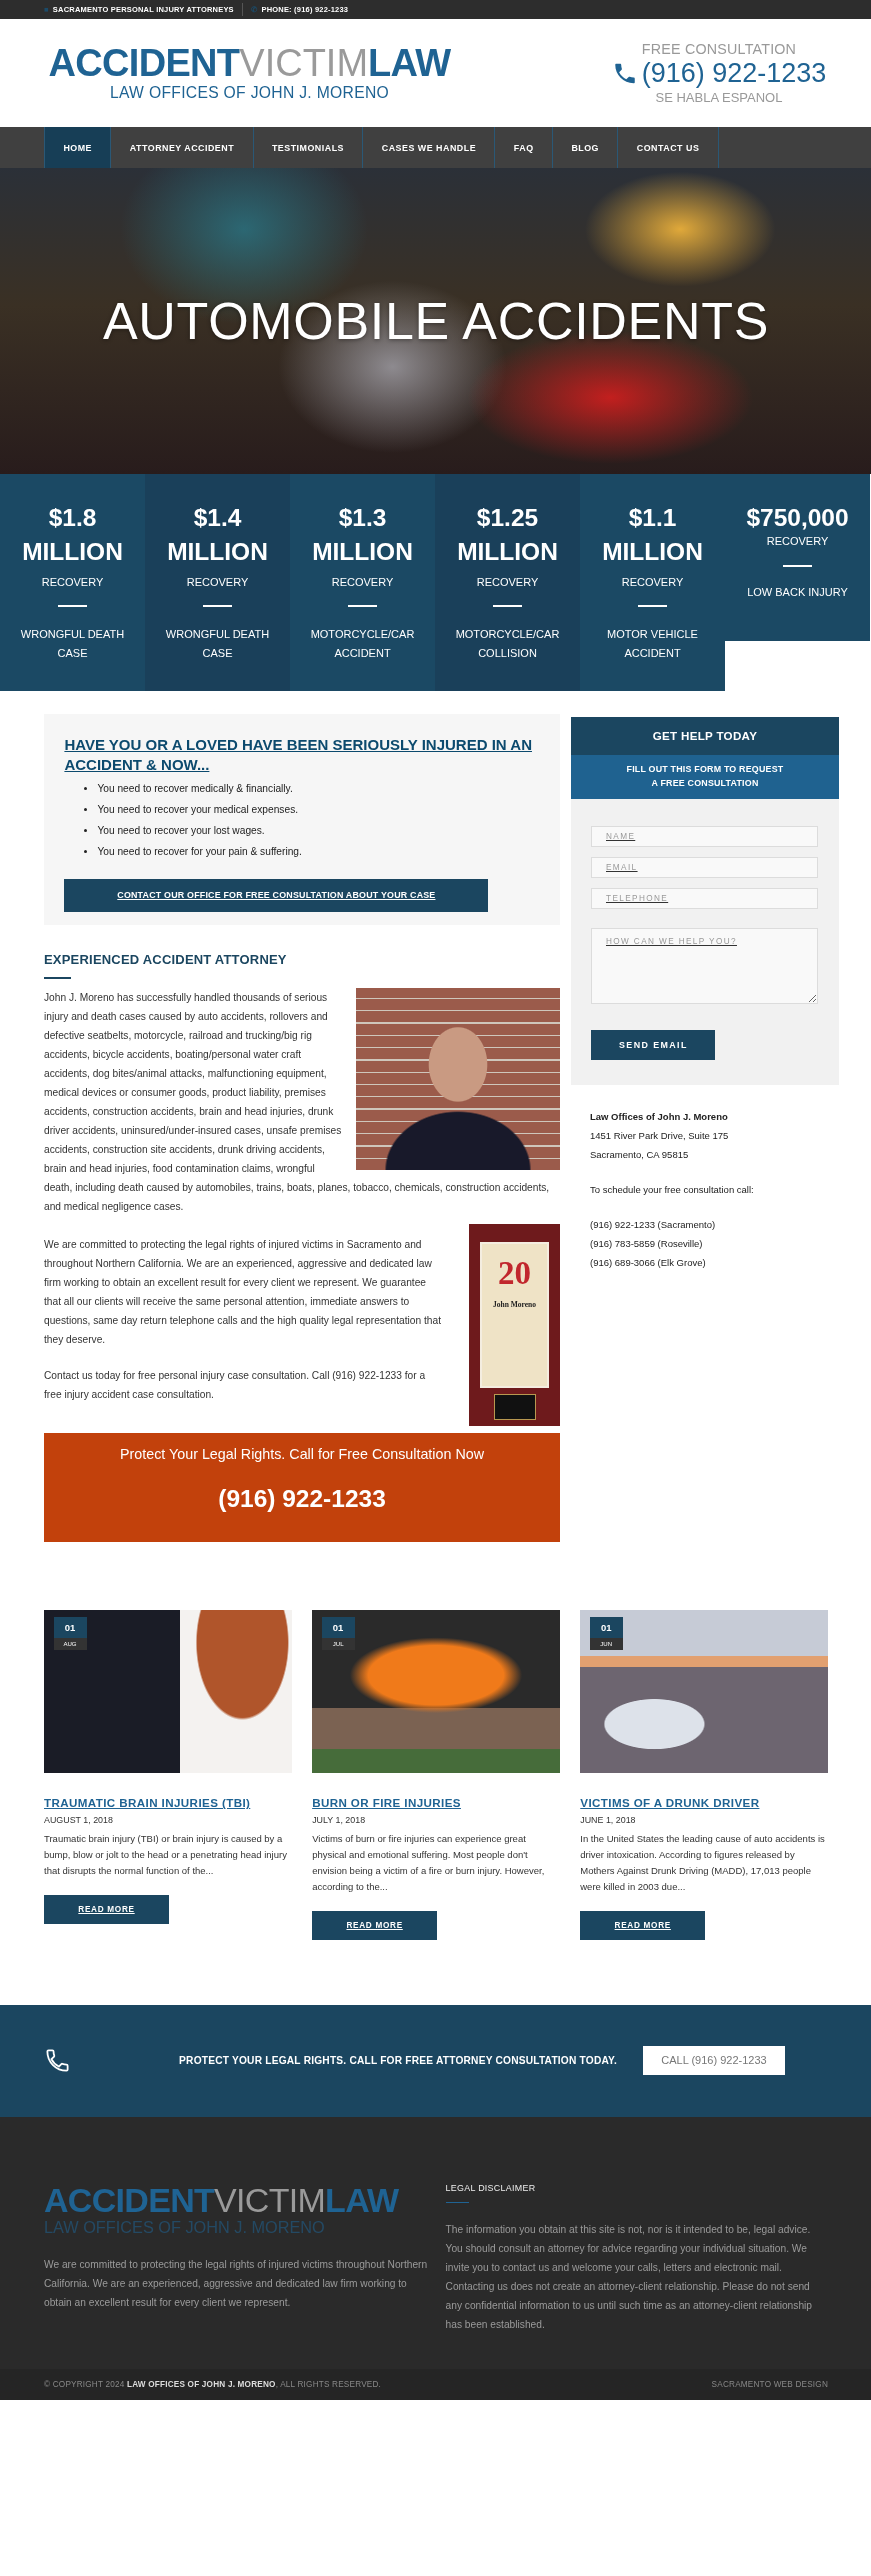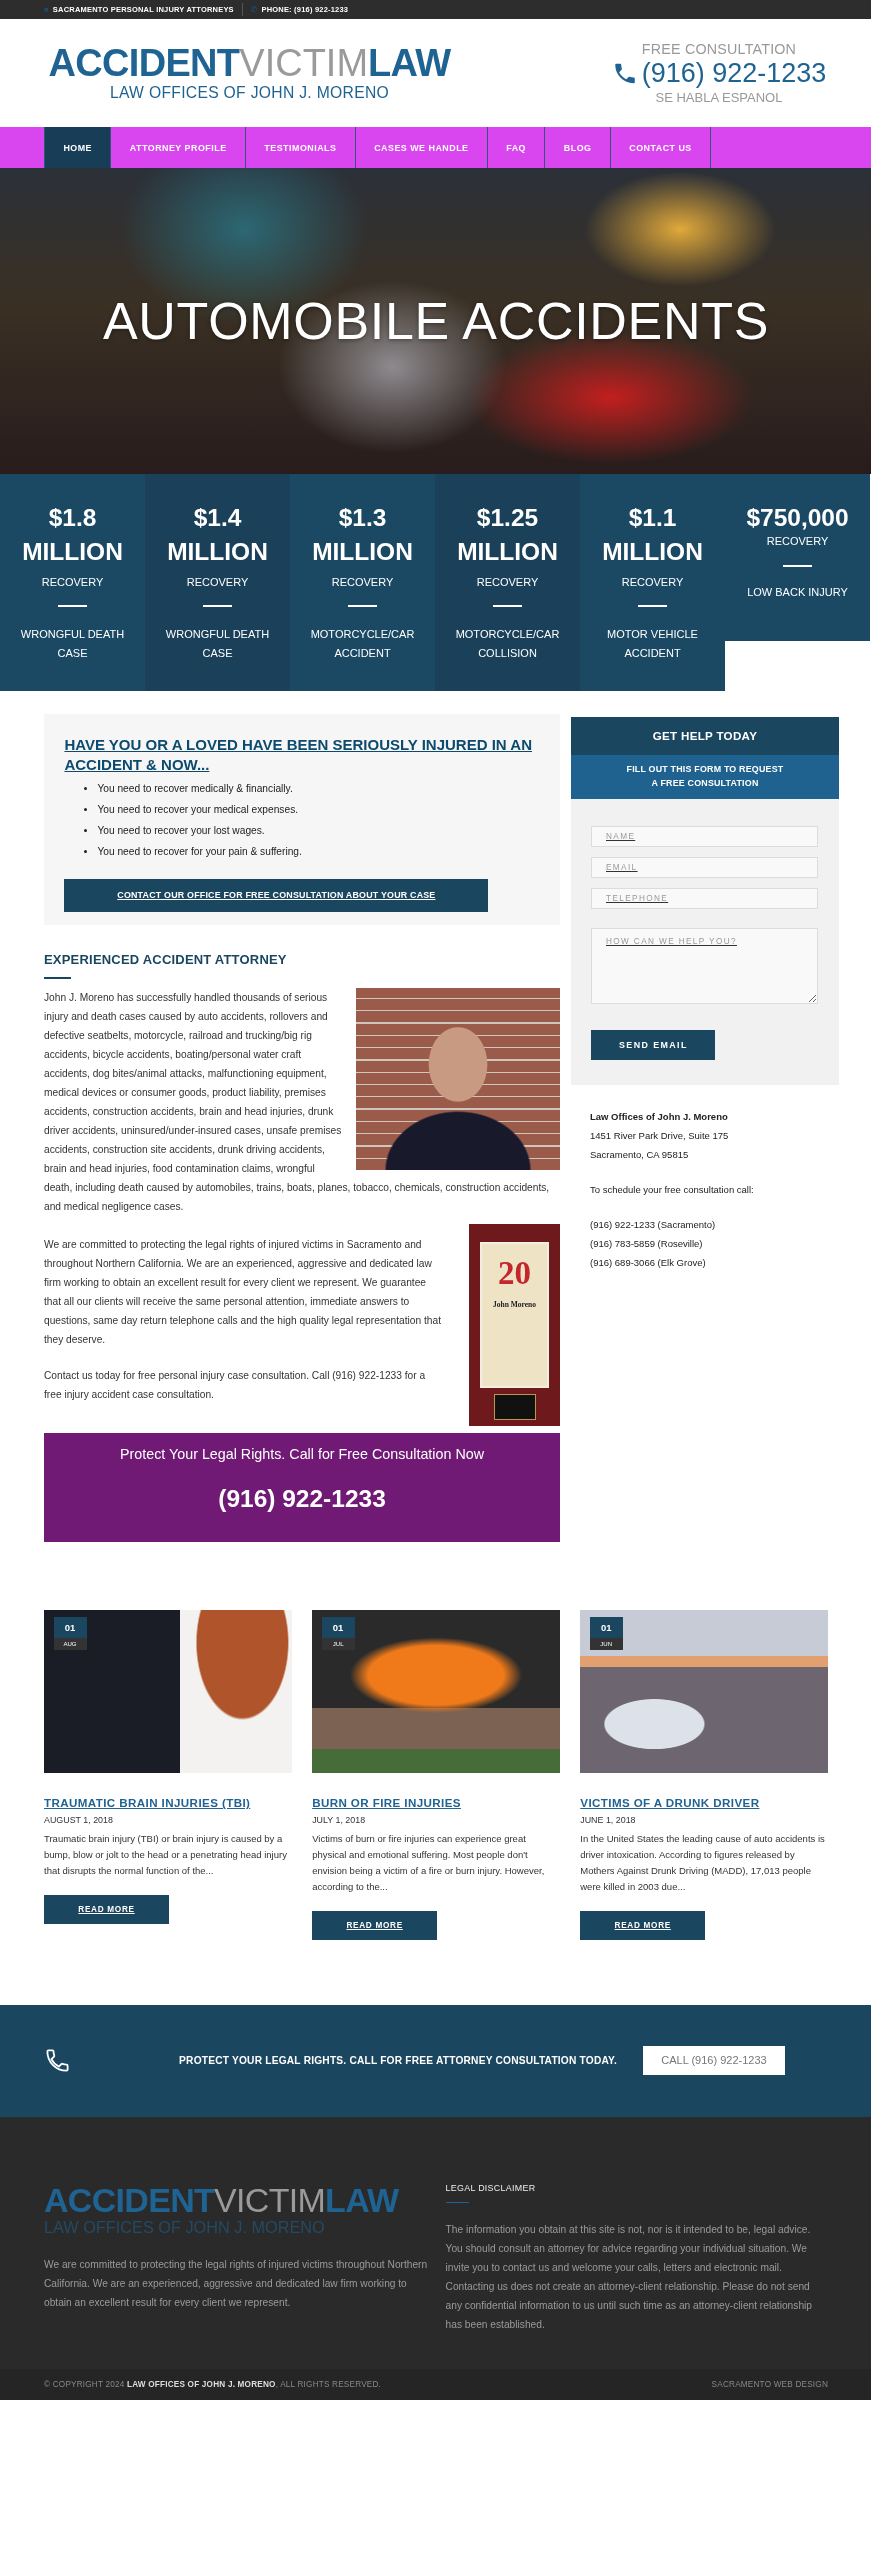--- a/index.html
+++ b/index.html
@@ -19,21 +19,21 @@
   .logo-main .b { color: #1f6393; font-weight: bold; }
   .logo-main .g { color: #9a9a9a; font-weight: normal; letter-spacing: 0; }
   .logo-sub { font-size: 15.7px; color: #1f6393; letter-spacing: 0.3px; margin-top: 1.4px; font-weight: normal; }
   .hcontact { text-align: center; width: 218px; }
   .hcontact .fc { font-size: 14.3px; color: #999; letter-spacing: 0.2px; }
   .hcontact .ph { font-size: 27px; color: #1f6393; display: flex; align-items: center; justify-content: center; gap: 4.1px; font-weight: normal; margin: 1.4px 0; }
   .hcontact .ph svg { width: 26px; height: 29px; }
   .hcontact .sh { font-size: 13px; color: #999; }
 
   
-  .nav { height: 41px; background: #d946ef; display: flex; padding-left: 44px; }
+  .nav { height: 41px; background: #404040; display: flex; padding-left: 44px; }
   .nav .ni { display: flex; align-items: center; padding: 0 18.4px; color: #fff; font-size: 8.9px; font-weight: bold; letter-spacing: 0.5px; border-left: 0.7px solid #2a5876; text-decoration: none; }
   .nav .ni:last-child { border-right: 0.7px solid #2a5876; }
   .nav .ni.active { background: #173e56; }
 
   
   .hero { height: 306px; position: relative; overflow: hidden;
     background:
       radial-gradient(ellipse 136px 82px at 78% 20%, rgba(255,190,60,.85), transparent 70%),
       radial-gradient(ellipse 204px 95px at 70% 75%, rgba(220,30,30,.85), transparent 70%),
       radial-gradient(ellipse 163px 123px at 45% 65%, rgba(180,180,190,.7), transparent 70%),
@@ -73,21 +73,21 @@
                 repeating-linear-gradient(0deg, #9b5b4b 0 11px, #cfc6bc 11px 12.3px); }
   .para1 { margin-top: 9.5px; }
   .award { float: right; width: 91px; height: 202px; margin: 8.2px 0 6.8px 27px; background: #6e1a1c; position: relative; }
   .award .pl { position: absolute; left: 11px; top: 17.7px; width: 69px; height: 146px; background: #efe3c6; border: 2px solid #f4ede0; text-align: center; font-family: "Liberation Serif", serif; }
   .award .pl .n { font-size: 33px; color: #c1272d; font-weight: bold; margin-top: 11px; }
   .award .pl .nm { font-size: 7.5px; font-weight: bold; color: #222; margin-top: 8.2px; }
   .award .pla { position: absolute; left: 24.5px; top: 170px; width: 42px; height: 26px; background: #111; border: 1.4px solid #b89850; }
   .para2 { margin-top: 19px; }
   .para3 { margin-top: 16.3px; }
 
-  .callbox { clear: both; margin-top: 20.4px; background: #701a75; color: #fff; text-align: center; height: 109px; padding-top: 12.3px; }
+  .callbox { clear: both; margin-top: 20.4px; background: #c2410c; color: #fff; text-align: center; height: 109px; padding-top: 12.3px; }
   .callbox .t { font-size: 14.3px; }
   .callbox .p { font-size: 24.5px; font-weight: bold; margin-top: 23px; }
 
   
   .form-head { background: #1b4660; color: #fff; text-align: center; font-size: 11.6px; font-weight: bold; padding: 12.3px 0; letter-spacing: 0.3px; }
   .form-sub { background: #1f6290; color: #fff; text-align: center; font-size: 8.9px; font-weight: bold; line-height: 14.3px; padding: 7.5px 0 8.2px; letter-spacing: 0.2px; }
   .form-body { background: #f1f1f1; padding: 27px 20.4px 24.5px 20.4px; text-decoration: underline; }
   .form-body input, .form-body textarea { display: block; width: 227px; border: 0.7px solid #dcdcdc; background: #f9f9f9; font-size: 8.2px; letter-spacing: 1.4px; padding: 0 13.6px; color: #999; font-family: "Liberation Sans", sans-serif; }
   .form-body input { height: 21px; margin-bottom: 10.2px; }
   .form-body textarea { height: 76px; padding-top: 8.2px; margin-top: 19px; resize: vertical; }
@@ -162,21 +162,21 @@
           <path fill="#1f6393" d="M6.6 10.8c1.4 2.8 3.8 5.1 6.6 6.6l2.2-2.2c.3-.3.7-.4 1-.2 1.1.4 2.3.6 3.6.6.6 0 1 .4 1 1V20c0 .6-.4 1-1 1C10.6 21 3 13.4 3 4c0-.6.4-1 1-1h3.5c.6 0 1 .4 1 1 0 1.3.2 2.5.6 3.6.1.3 0 .7-.2 1L6.6 10.8z"></path>
         </svg>
       <span>(916) 922-1233</span>
     </div>
     <div class="sh">SE HABLA ESPANOL</div>
   </div>
 </div>
 
 <nav class="nav">
   <a class="ni active">HOME</a>
-  <a class="ni">ATTORNEY PROFILE</a>
+  <a class="ni">ATTORNEY ACCIDENT</a>
   <a class="ni">TESTIMONIALS</a>
   <a class="ni">CASES WE HANDLE</a>
   <a class="ni">FAQ</a>
   <a class="ni">BLOG</a>
   <a class="ni">CONTACT US</a>
 </nav>
 
 <div class="hero">
   <h1>AUTOMOBILE ACCIDENTS</h1>
 </div>

